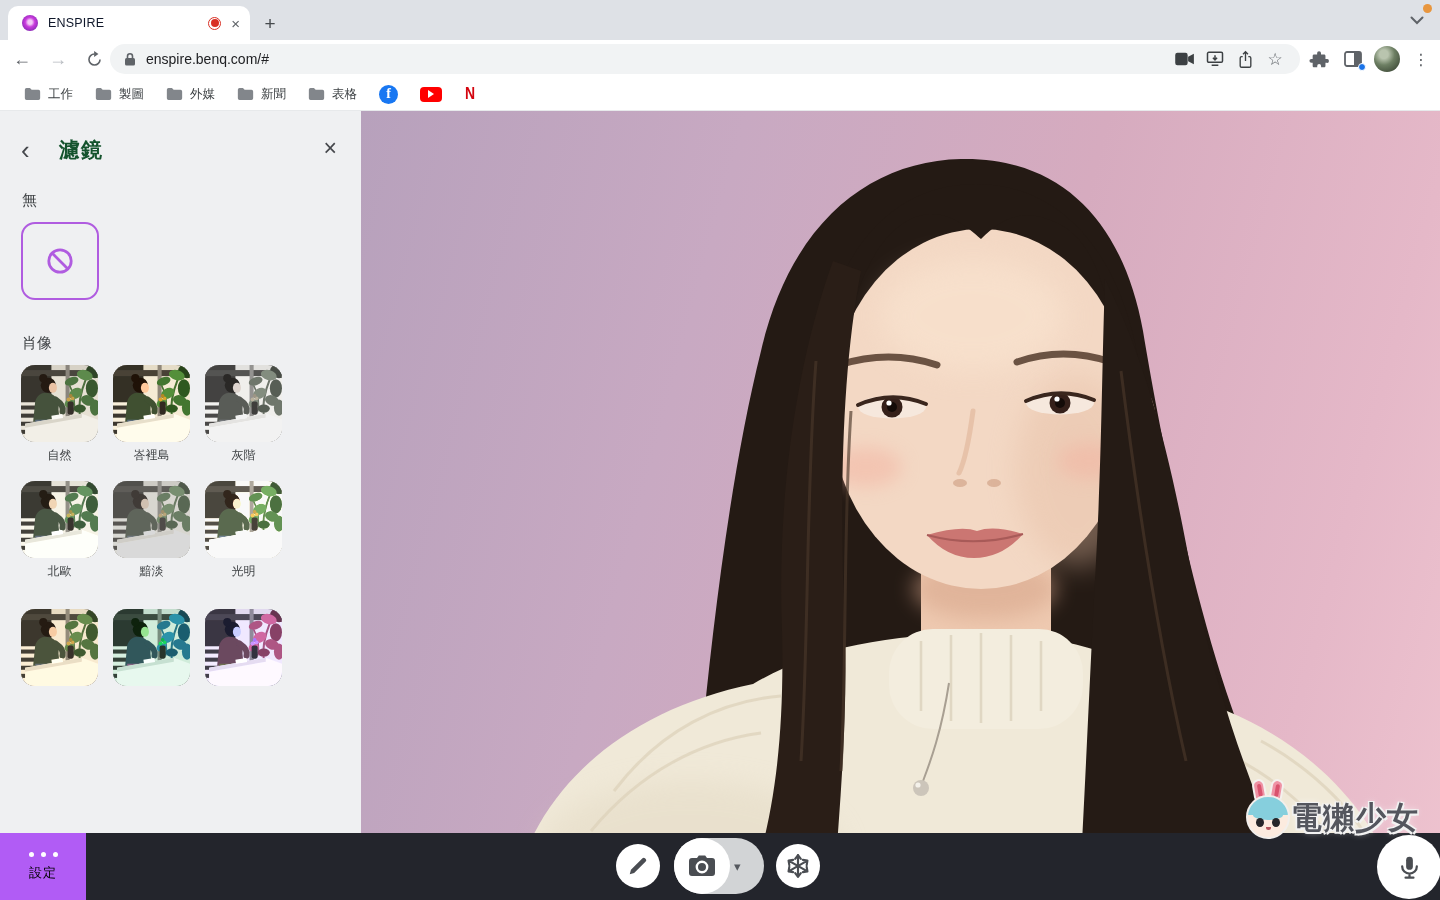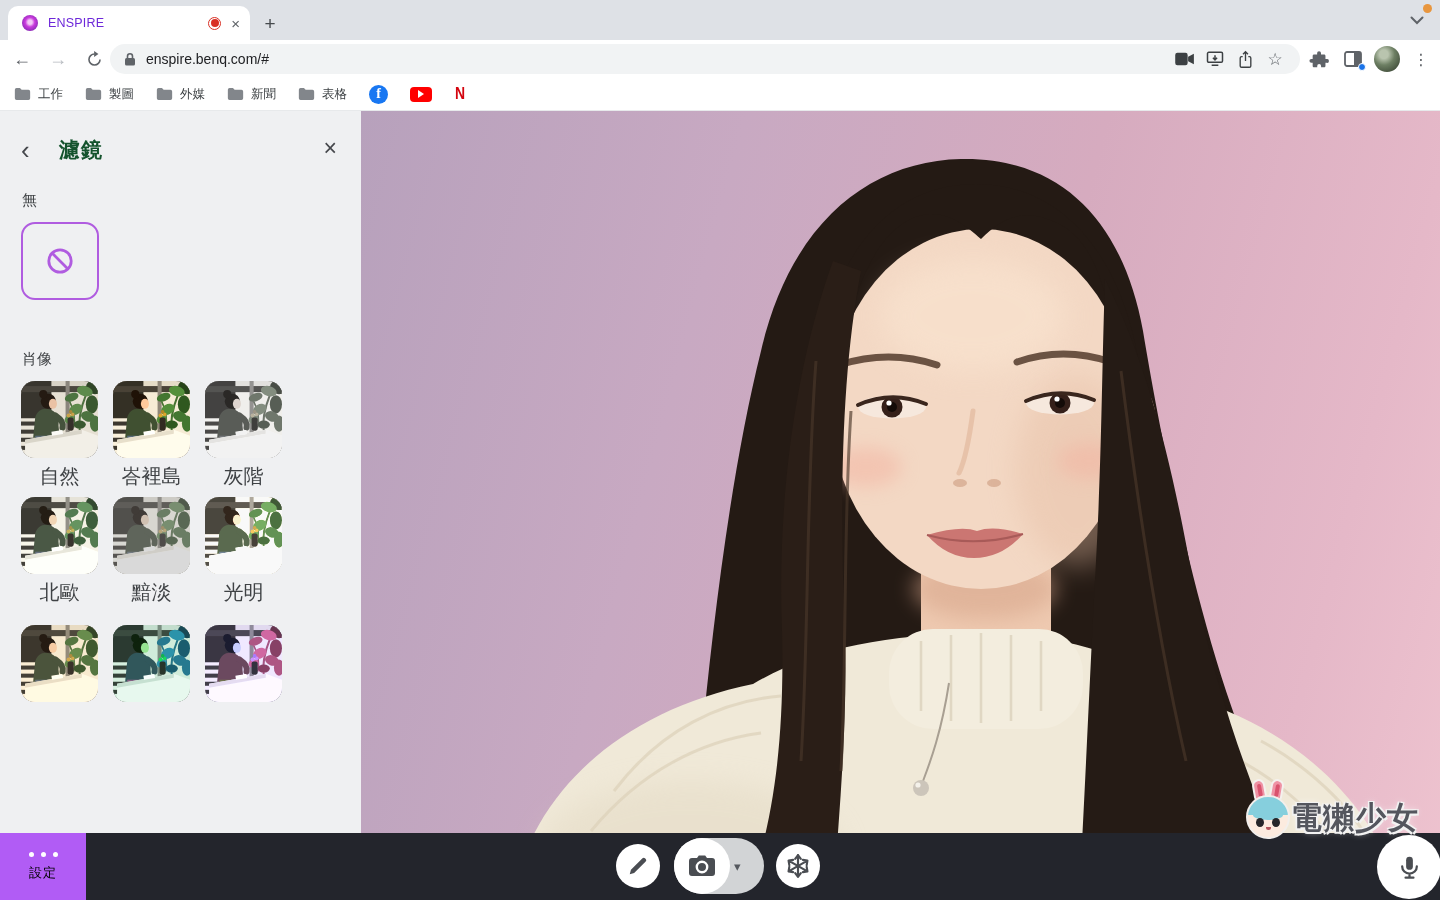--- a/index.html
+++ b/index.html
@@ -6,21 +6,21 @@
   html,body { width:1440px; height:900px; overflow:hidden; }
   body { font-family:"Liberation Sans","DejaVu Sans",sans-serif; background:#fff; }
   .screen { position:relative; width:1440px; height:900px; overflow:hidden; background:#fff; }
 
   
   .tabstrip { position:absolute; left:0; top:0; width:1440px; height:40px; background:#dee1e6; }
   .tab { position:absolute; left:8px; top:6px; width:242px; height:34px; background:#fff;
          border-radius:10px 10px 0 0; display:flex; align-items:center; padding:0 10px 0 14px; }
   .tab-favicon { width:16px; height:16px; border-radius:50%;
          background:radial-gradient(circle at 50% 45%, #f3c9f7 0 18%, #c93bdd 40%, #8d2bb8 75%, #7a1fa8 100%); }
-  .tab-title { font-size:12.5px; color:#6d28d9; margin-left:10px; flex:1; letter-spacing:.2px; }
+  .tab-title { font-size:12.5px; color:#0f172a; margin-left:10px; flex:1; letter-spacing:.2px; }
   .rec-dot { width:13px; height:13px; border-radius:50%; border:1.5px solid #d93025;
              display:flex; align-items:center; justify-content:center; margin-right:10px; }
   .rec-dot-inner { width:8px; height:8px; border-radius:50%; background:#d93025; }
   .tab-close { font-size:15px; color:#5f6368; line-height:1; cursor:default; }
   .newtab-btn { position:absolute; left:258px; top:12px; width:24px; height:24px; font-size:19px;
                 color:#45494d; display:flex; align-items:center; justify-content:center; }
   .strip-chevron { position:absolute; right:16px; top:16px; }
   .sys-dot { position:absolute; right:8px; top:4px; width:9px; height:9px; border-radius:50%; background:#e8963e; }
 
   
@@ -37,21 +37,21 @@
   .tool-right { position:absolute; right:6px; top:4px; height:30px; display:flex; align-items:center; gap:8px; }
   .chrome-ico { width:26px; height:26px; display:flex; align-items:center; justify-content:center; position:relative; }
   .blue-dot { position:absolute; right:0; bottom:1px; width:8px; height:8px; border-radius:50%;
               background:#1a73e8; border:1.5px solid #fff; }
   .avatar { width:26px; height:26px; border-radius:50%;
             background:radial-gradient(circle at 38% 32%, #b9c4ae 0 18%, #6d7f63 45%, #2c3627 100%); }
   .kebab { font-size:16px; color:#5f6368; letter-spacing:0; }
 
   
   .bookmarks { position:absolute; left:0; top:78px; width:1440px; height:33px; background:#fff;
-               border-bottom:1px solid #e7e9eb; display:flex; align-items:center; padding-left:14px; gap:22px; }
+               border-bottom:1px solid #e7e9eb; display:flex; align-items:center; padding-left:24px; gap:22px; }
   .bm-item { display:flex; align-items:center; gap:7px; }
   .bm-label { font-size:12.5px; color:#3c4043; }
   .fb-badge { width:19px; height:19px; border-radius:50%; background:#1877f2; color:#fff; font-weight:bold;
               font-size:14px; display:flex; align-items:center; justify-content:center; font-family:"Liberation Serif",serif; }
   .yt-badge { width:22px; height:15px; border-radius:4px; background:#f00; display:flex; align-items:center; justify-content:center; }
   .yt-tri { width:0; height:0; border-left:6px solid #fff; border-top:4px solid transparent; border-bottom:4px solid transparent; }
   .nf-badge { color:#d4050f; font-weight:bold; font-size:17px; font-stretch:condensed; transform:scaleX(.82); }
 
   
   .content { position:absolute; left:0; top:111px; width:1440px; height:789px; }
@@ -59,27 +59,27 @@
   
   .panel { position:absolute; left:0; top:0; width:361px; height:789px; background:#eff0f2; overflow:hidden; }
   .p-header { position:relative; margin:24px 24px 0 21px; height:30px; display:flex; align-items:center; }
   .p-back { font-size:26px; color:#45474c; line-height:22px; width:16px; }
   .p-title { font-size:21px; font-weight:bold; color:#14532d; margin-left:22px; letter-spacing:1px; }
   .p-close { position:absolute; right:0; top:2px; font-size:23px; color:#45474c; line-height:1; }
   .sec-label { font-size:15px; color:#3f4245; margin-left:22px; }
   .sec-none-label { margin-top:26px; }
   .none-thumb { margin:12px 0 0 21px; width:78px; height:78px; border-radius:14px; border:2.5px solid #b05ce0;
                 display:flex; align-items:center; justify-content:center; background:#eff0f2; }
-  .sec-portrait-label { margin-top:50px; }
+  .sec-portrait-label { margin-top:34px; }
   .sec-tone-label { margin-top:38px; }
   .fgrid { margin:12px 0 0 21px; width:290px; display:flex; flex-wrap:wrap; }
   .fitem { width:77px; margin:0 15px 16px 0; }
   .thumb { width:77px; height:77px; border-radius:14px; overflow:hidden; background:#111; }
   .thumb svg { display:block; width:77px; height:77px; }
-  .flabel { margin-top:5px; text-align:center; font-size:20px; color:#3f4245; height:18px; white-space:nowrap; }
+  .flabel { margin-top:5px; text-align:center; font-size:12px; color:#3f4245; height:18px; white-space:nowrap; }
   
   .f-natural  { filter:none; }
   .f-bali     { filter:saturate(1.35) contrast(1.08) sepia(.08); }
   .f-nordic   { filter:brightness(1.08) saturate(.82) hue-rotate(8deg); }
   .f-gray     { filter:saturate(.22) brightness(1.12) contrast(.9); }
   .f-street   { filter:contrast(1.4) brightness(.9) saturate(1.05); }
   .f-dim      { filter:brightness(1.12) contrast(.7) saturate(.62); }
   .f-bright   { filter:brightness(1.28) contrast(.95); }
   .f-tone1    { filter:sepia(.22) saturate(1.15); }
   .f-tone2    { filter:hue-rotate(85deg) saturate(1.6) brightness(1.02); }

